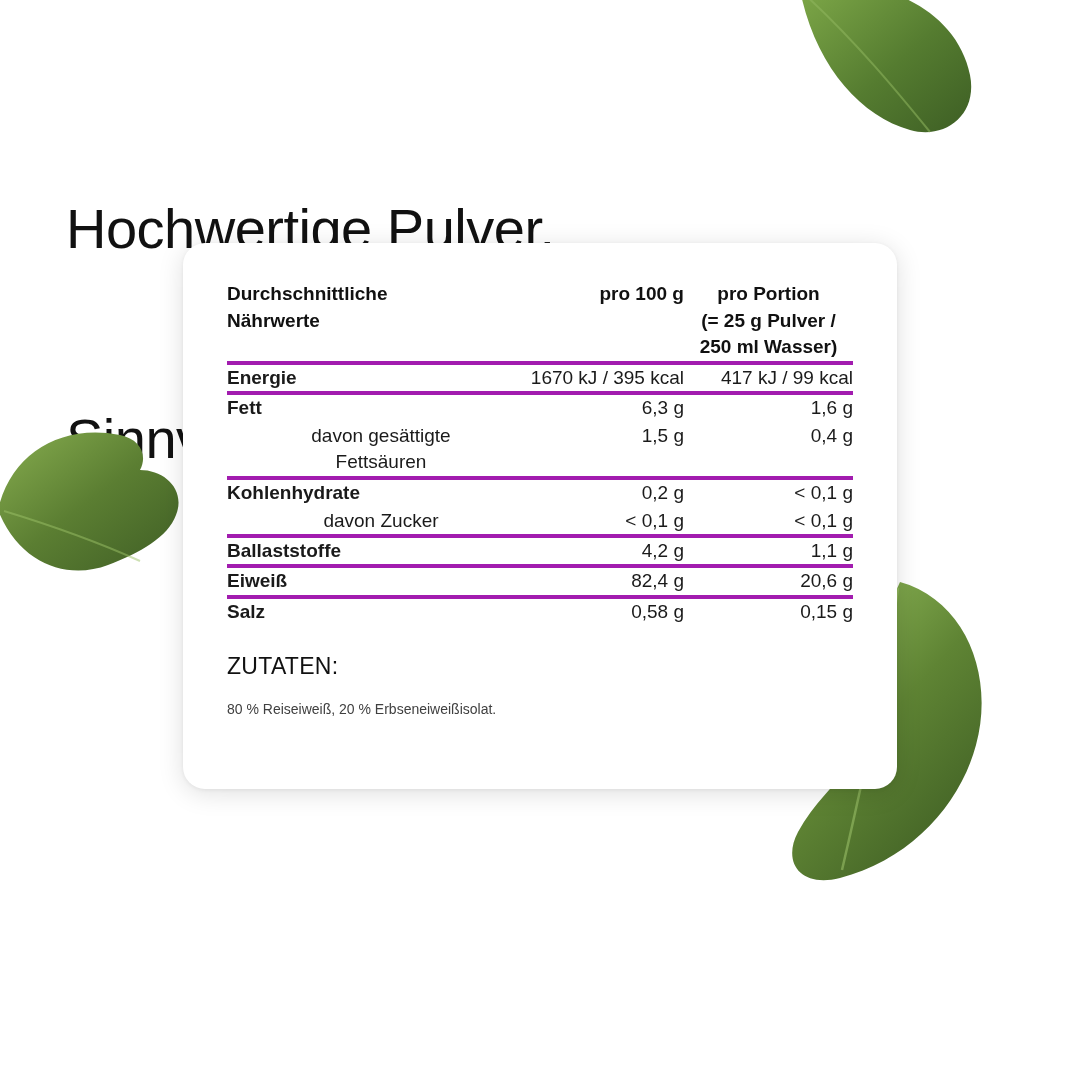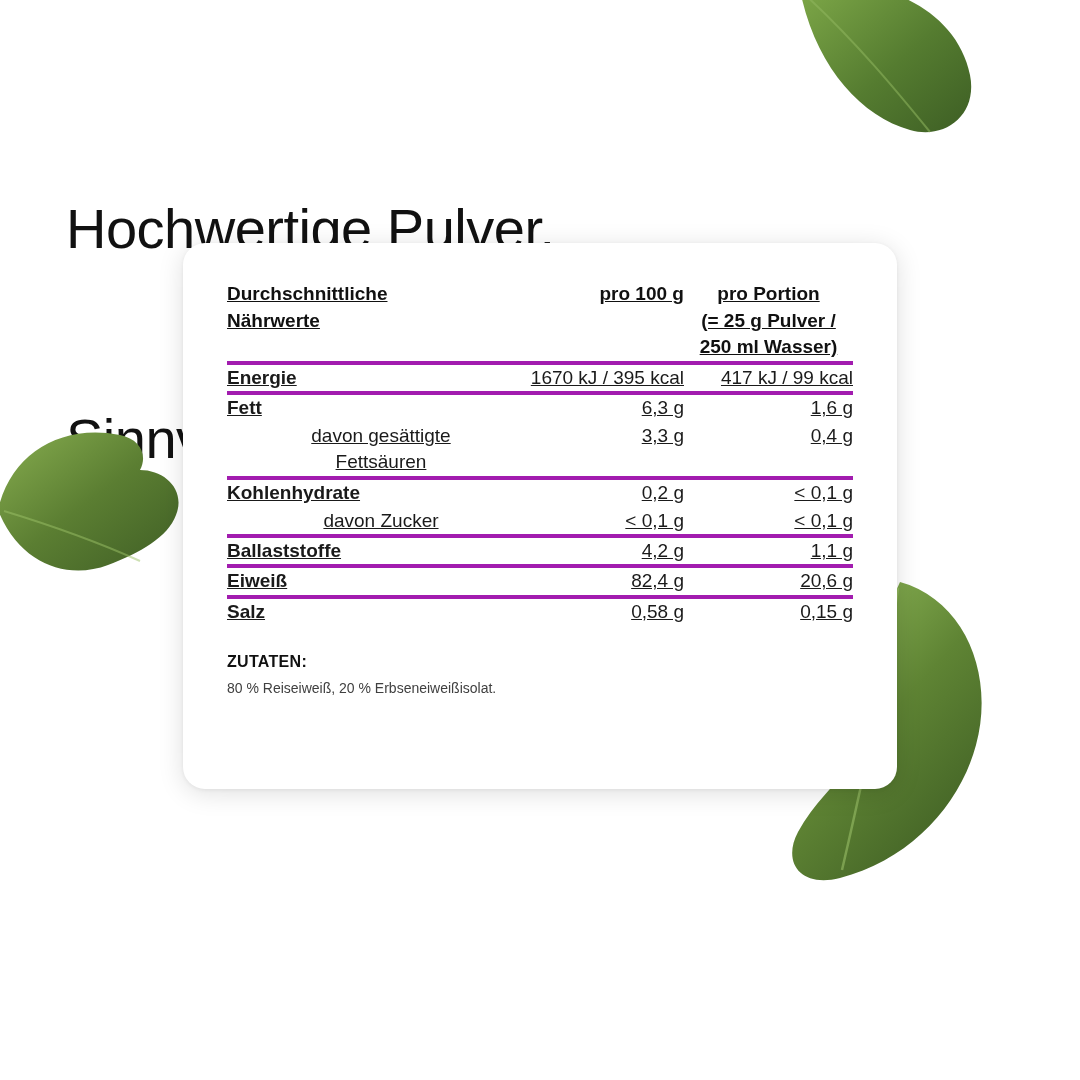--- a/index.html
+++ b/index.html
@@ -69,21 +69,20 @@
   table.nutrition {
     width: 100%;
     border-collapse: collapse;
     font-size: 19px;
   }
 
   table.nutrition th,
   table.nutrition td {
     padding: 0;
     vertical-align: top;
-    text-decoration: underline;
   }
 
   
   .thead-cell {
     font-weight: bold;
     font-size: 19px;
     line-height: 1.4;
     padding-bottom: 16px;
     color: #111;
   }
@@ -121,25 +120,25 @@
   }
   .pad-bottom td { padding-bottom: 12px; }
 
   .sub-row td { padding-bottom: 12px; }
 
   
   .ingredients {
     padding: 28px 44px 0 44px;
   }
   .ing-title {
-    font-weight: bold;
-    font-size: 16px;
+    font-weight: normal;
+    font-size: 23px;
     letter-spacing: 0.3px;
     color: #111;
-    margin-bottom: 8px;
+    margin-bottom: 20px;
   }
   .ing-text {
     font-size: 14px;
     color: #404040;
     line-height: 1.4;
   }
 </style>
 </head>
 <body>
 
@@ -222,21 +221,21 @@
           </tr>
 
           <tr class="row-sep">
             <td class="cell-label bold">Fett</td>
             <td class="cell-val">6,3 g</td>
             <td class="cell-val">1,6 g</td>
           </tr>
           <tr class="sub-row">
             <td class="cell-label sub" style="white-space:pre-line">davon gesättigte
 Fettsäuren</td>
-            <td class="cell-val sub">3,3 g</td>
+            <td class="cell-val sub">1,5 g</td>
             <td class="cell-val sub">0,4 g</td>
           </tr>
 
           <tr class="row-sep">
             <td class="cell-label bold">Kohlenhydrate</td>
             <td class="cell-val">0,2 g</td>
             <td class="cell-val">&lt; 0,1 g</td>
           </tr>
           <tr class="sub-row">
             <td class="cell-label sub">davon Zucker</td>

